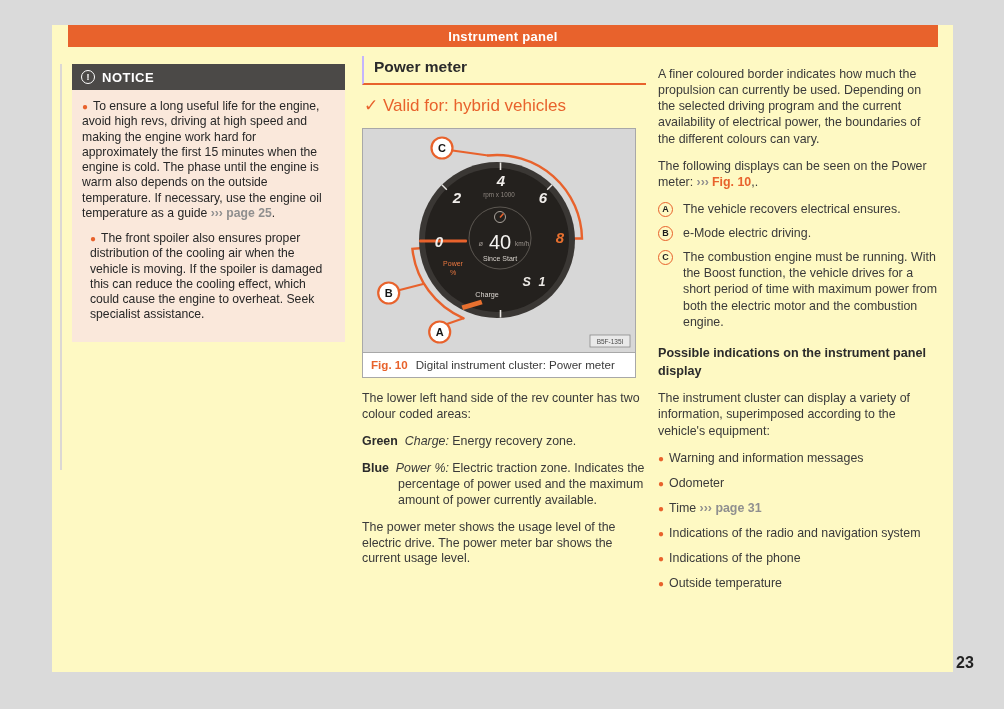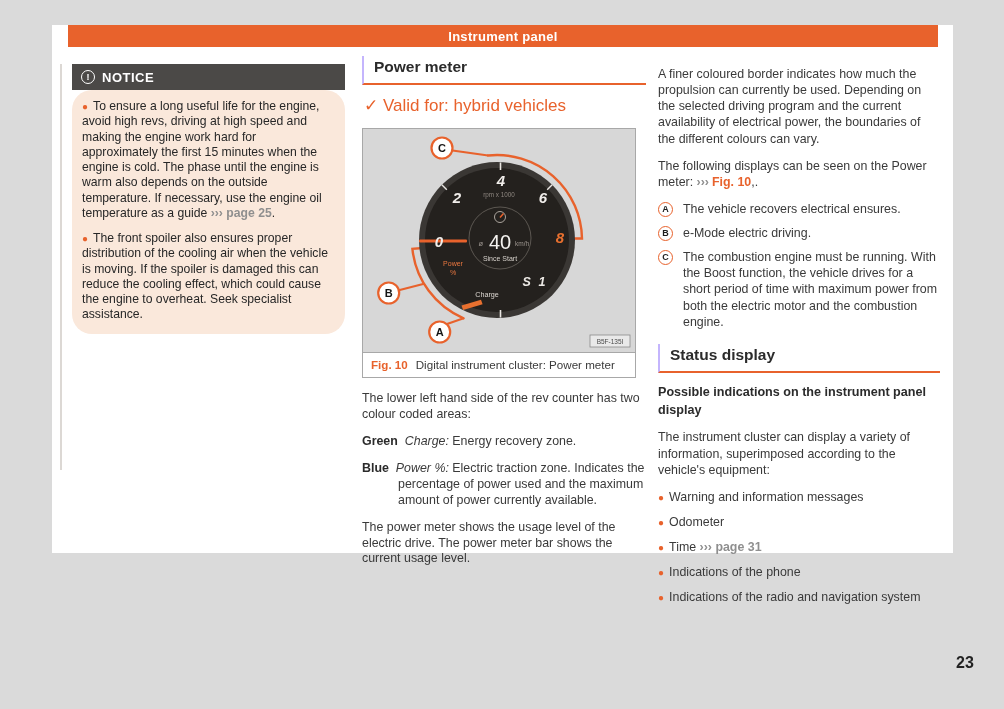--- a/index.html
+++ b/index.html
@@ -1,33 +1,33 @@
 <!DOCTYPE html>
 <html><head>
 <meta charset="utf-8">
 <style>
   html,body { margin:0; padding:0; }
   body { background:#dadada; font-family:"Liberation Sans", sans-serif; }
   .canvas { position:relative; width:1004px; height:709px; background:#dadada; overflow:hidden; }
-  .page { position:absolute; left:52px; top:25px; width:901px; height:528px; background:#ffffff; }
+  .page { position:absolute; left:52px; top:25px; width:901px; height:647px; background:#fef9c3; }
   .edge-line { position:absolute; left:60px; top:64px; width:2px; height:406px; background:#dcd8d4; }
 
   .header-bar { position:absolute; left:16px; top:0; width:870px; height:22px; background:#E8622C;
     color:#fff; font-size:13px; font-weight:bold; letter-spacing:0.3px;
     display:flex; align-items:center; justify-content:center; }
 
   
   .notice { position:absolute; left:20px; top:39px; width:273px; }
   .notice-header { background:#4B4947; color:#fff; height:26px; display:flex; align-items:center; padding:0 9px; gap:7px; }
   .notice-icon { width:14px; height:14px; border:1.5px solid #fff; border-radius:50%; box-sizing:border-box;
     display:flex; align-items:center; justify-content:center; font-size:9px; font-weight:bold; line-height:1; }
   .notice-title { font-size:13px; font-weight:bold; letter-spacing:0.5px; }
-  .notice-body { background:#FAE8DB; padding:9px 10px 11px 10px; font-size:12.2px; line-height:1.25; color:#272727;border-radius:20px; }
+  .notice-body { background:#FAE8DB; padding:9px 10px 11px 10px; font-size:12.2px; line-height:1.25; color:#272727; }
   .notice-body p { margin:0 0 10px 0; }
-  .notice-body p:last-child { margin:0; }
+  .notice-body p:last-child { margin:8px; }
   .dot { color:#E8622C; margin-right:5px; font-size:10px; }
   .graylink { color:#8F8F8F; font-weight:bold; }
 
   
   .col-mid { position:absolute; left:310px; top:31px; width:284px; font-size:12.4px; color:#3a3a3a; line-height:1.28; }
   .col-right { position:absolute; left:606px; top:33px; width:282px; font-size:12.4px; color:#3a3a3a; line-height:1.3; }
 
   h2.section { margin:0 0 10px 0; font-size:15.5px; font-weight:bold; color:#2b2b2b;
     border-left:2px solid #c4b5fd; border-bottom:2px solid #E8622C; padding:1px 0 6px 10px; }
   .validity { color:#E8622C; font-size:17px; margin:0 0 11px 2px; }
@@ -173,29 +173,29 @@
         <div class="callout">
           <span class="callout-marker">B</span>
           <span>e-Mode electric driving.</span>
         </div>
         <div class="callout">
           <span class="callout-marker">C</span>
           <span>The combustion engine must be running. With the Boost function, the vehicle drives for a short period of time with maximum power from both the electric motor and the combustion engine.</span>
         </div>
       </div>
 
-      <h2 class="section">Status display</h2>
       <p class="status-sub">Possible indications on the instrument panel display</p>
       <p class="body">The instrument cluster can display a variety of information, superimposed according to the vehicle's equipment:</p>
 
       <div class="bullets">
         <p><span class="dot">●</span><span>Warning and information messages</span></p>
         <p><span class="dot">●</span><span>Odometer</span></p>
         <p><span class="dot">●</span><span>Time </span><span class="graylink">››› page 31</span></p>
+        <p><span class="dot">●</span><span>Indications of the radio and navigation system</span></p>
         <p><span class="dot">●</span><span>Indications of the phone</span></p>
-        <p><span class="dot">●</span><span>Indications of the radio and navigation system</span></p>
+        <p><span class="dot">●</span><span>Outside temperature</span></p>
       </div>
     </div>
   </div>
 
   <div class="edge-line"></div>
   <div class="page-num">23</div>
 </div>
 
 </body></html>

